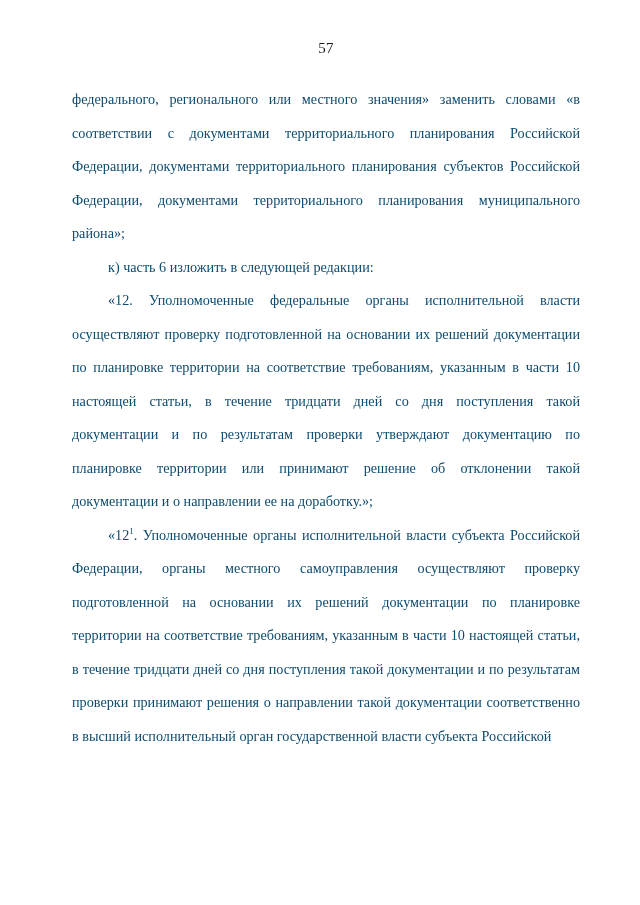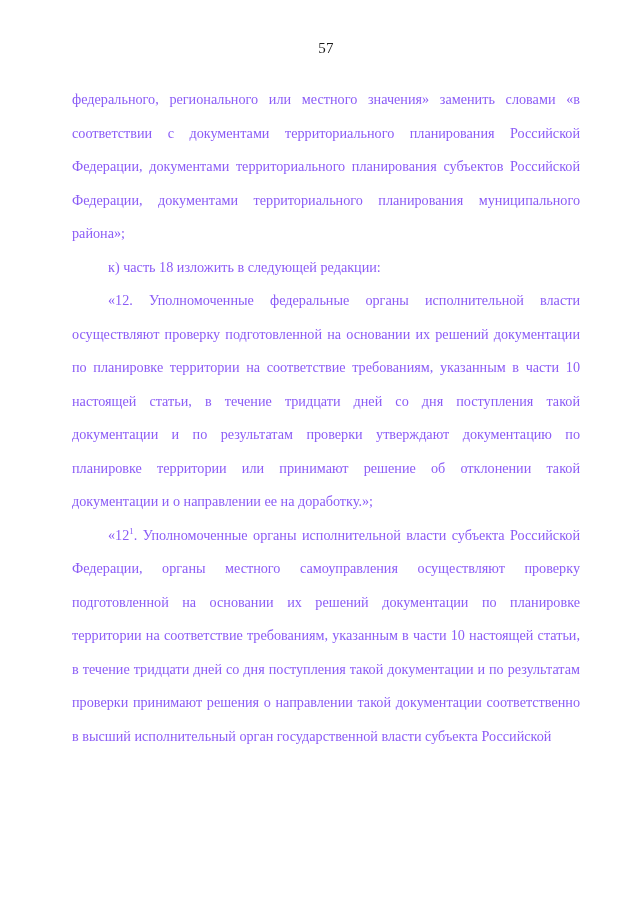--- a/index.html
+++ b/index.html
@@ -27,21 +27,21 @@
     font-size: 15px;
     letter-spacing: 0.3px;
     margin: 8px 0 26px 0;
     color: #1a1a1a;
   }
   .doc-body {
     font-size: 14.2px;
     line-height: 33.5px;
     text-align: justify;
     text-justify: inter-word;
-    color: #8b5cf6;
+    color: #0c4a6e;
   }
   .para {
     margin: 0 0 0 0;
     text-align: justify;
     text-indent: 0;
     -webkit-hyphens: none;
     hyphens: none;
   }
   .para.indent {
     text-indent: 36px;
@@ -59,21 +59,21 @@
 <body>
 
 <div class="page">
 
   <div class="page-number">57</div>
 
   <div class="doc-body">
 
     <p class="para">федерального, регионального или местного значения» заменить словами «в соответствии с документами территориального планирования Российской Федерации, документами территориального планирования субъектов Российской Федерации, документами территориального планирования муниципального района»;</p>
 
-    <p class="para indent">к) часть 18 изложить в следующей редакции:</p>
+    <p class="para indent">к) часть 6 изложить в следующей редакции:</p>
 
     <p class="para indent">«12. Уполномоченные федеральные органы исполнительной власти осуществляют проверку подготовленной на основании их решений документации по планировке территории на соответствие требованиям, указанным в части 10 настоящей статьи, в течение тридцати дней со дня поступления такой документации и по результатам проверки утверждают документацию по планировке территории или принимают решение об отклонении такой документации и о направлении ее на доработку.»;</p>
 
 
     <p class="para indent">«12<sup>1</sup>. Уполномоченные органы исполнительной власти субъекта Российской Федерации, органы местного самоуправления осуществляют проверку подготовленной на основании их решений документации по планировке территории на соответствие требованиям, указанным в части 10 настоящей статьи, в течение тридцати дней со дня поступления такой документации и по результатам проверки принимают решения о направлении такой документации соответственно в высший исполнительный орган государственной власти субъекта Российской</p>
 
   </div>
 </div>
 
 </body></html>

